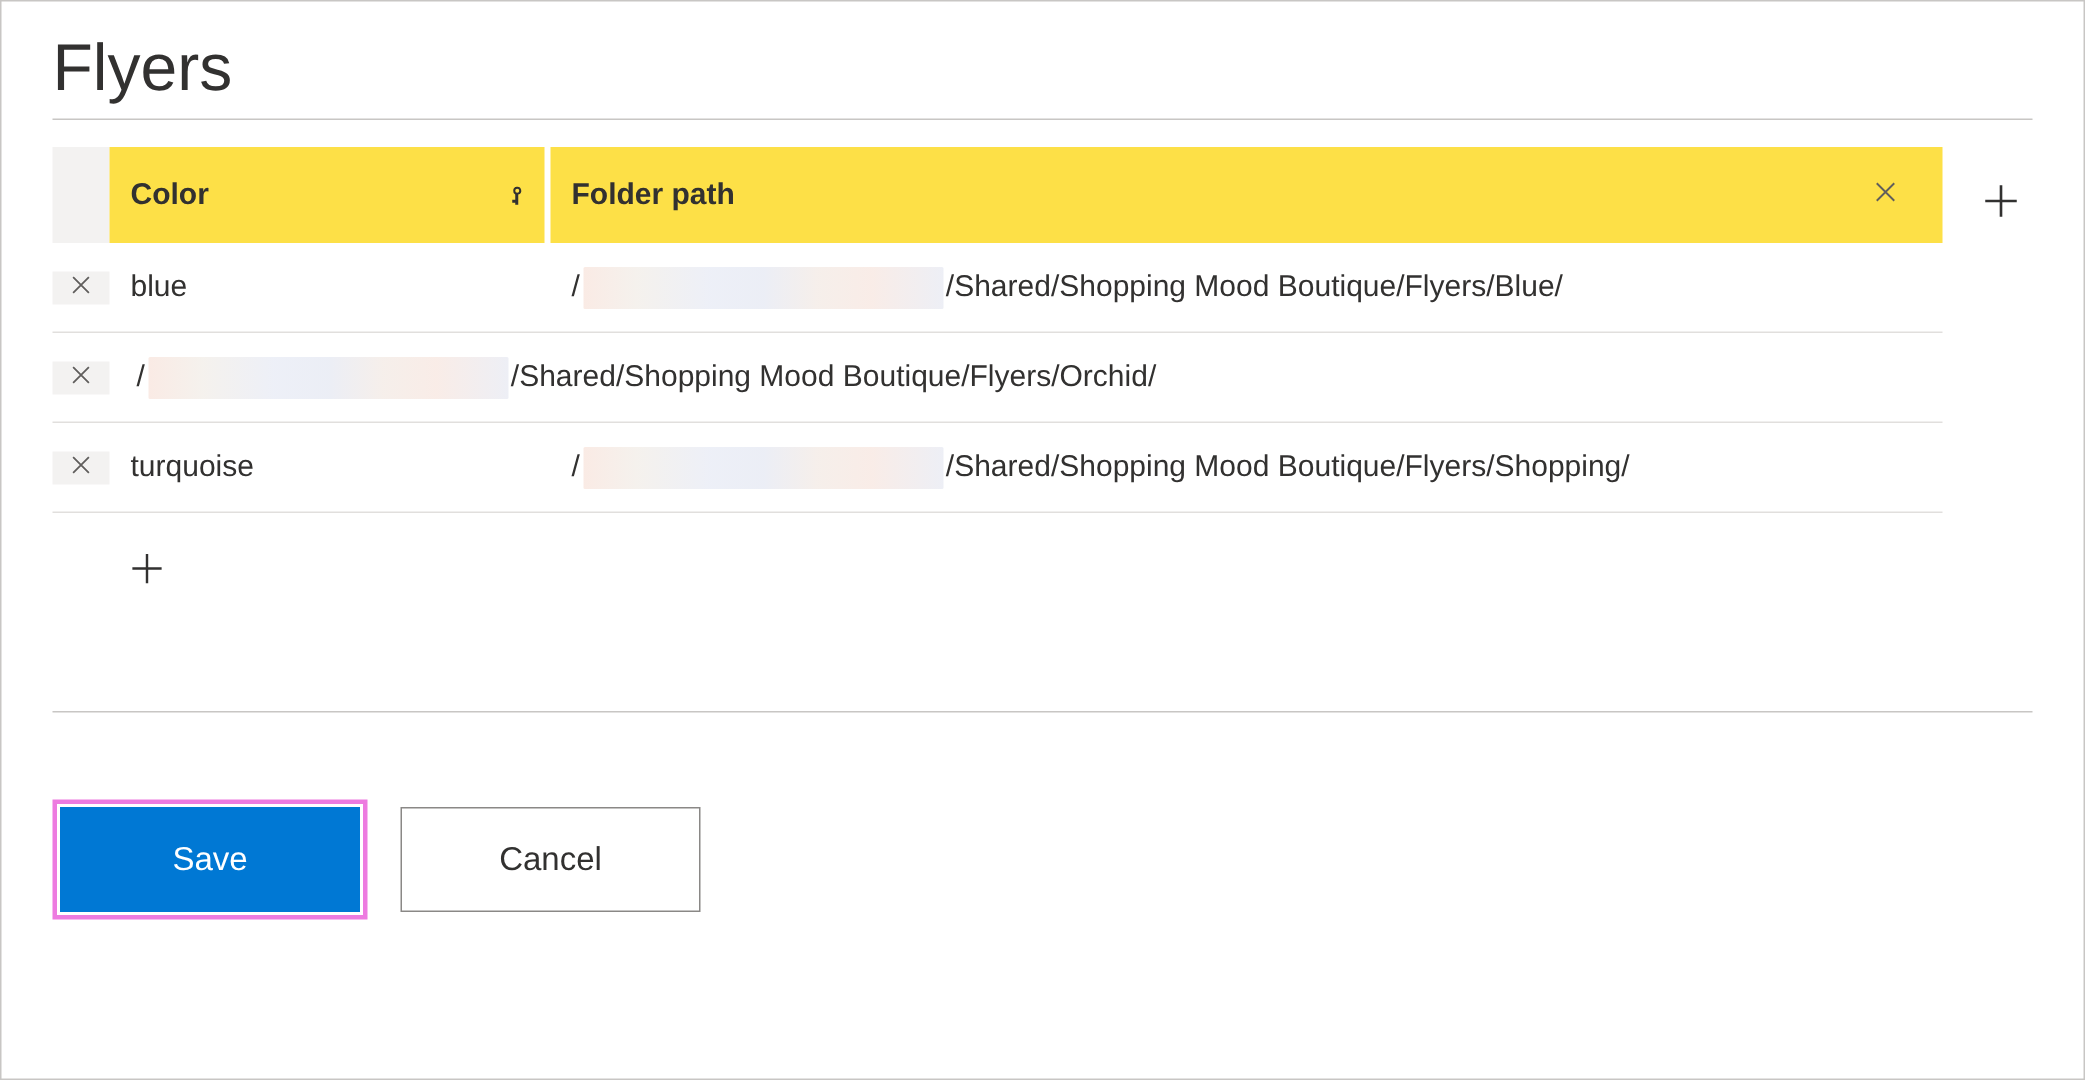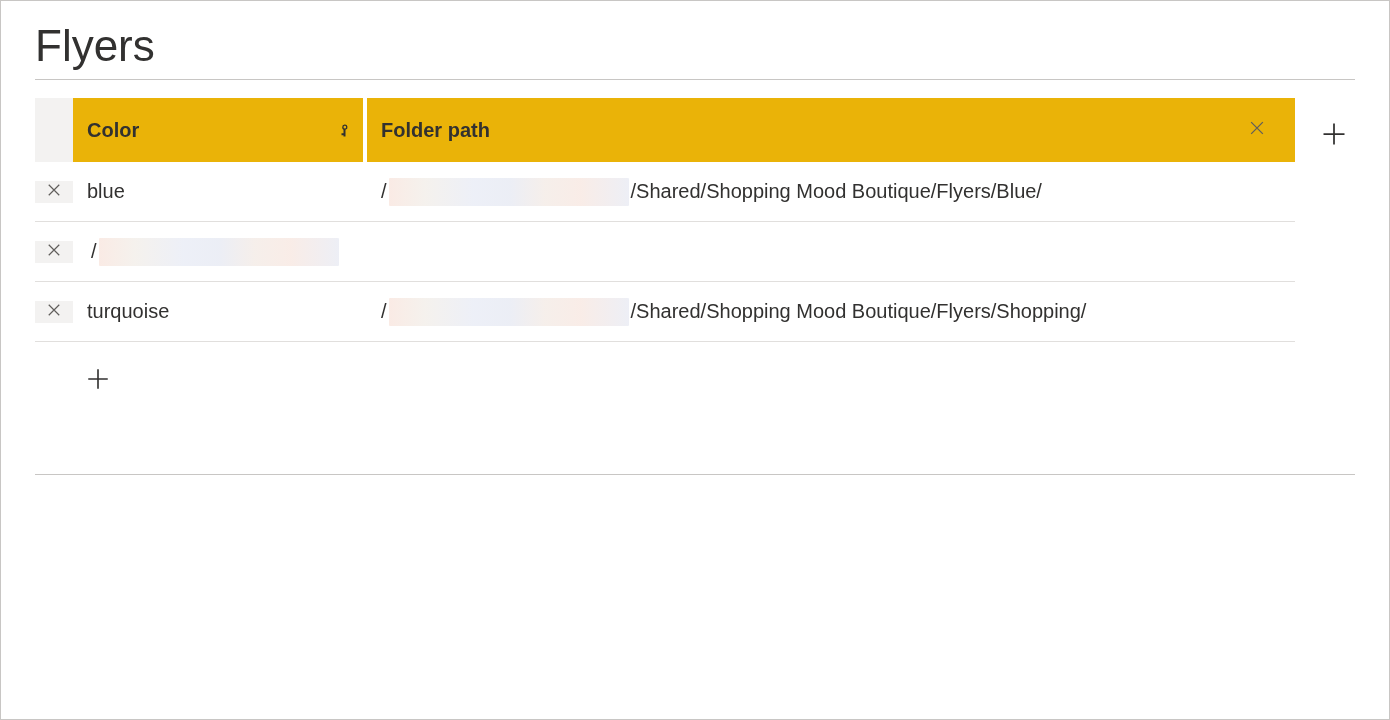--- a/index.html
+++ b/index.html
@@ -49,21 +49,21 @@
       flex: 1;
     }
     .grid-header, .grid-row {
       display: flex;
       align-items: stretch;
     }
     .grid-header {
       height: 64px;
     }
     .grid-header .col {
-      background: #eab308;
+      background: #fde047;
       display: flex;
       align-items: center;
       padding: 0 14px;
       font-size: 20px;
       font-weight: 600;
       color: #323130;
       position: relative;
     }
     .col-del { width: 38px; padding: 0 !important; flex-shrink:0;}
     .grid-header .col-del { background: #f3f2f1; }
@@ -210,20 +210,21 @@
             <button class="row-x">
               <svg width="18" height="18" viewBox="0 0 24 24" stroke="currentColor" stroke-width="1.6" fill="none">
                   <path d="M5 5 L19 19 M19 5 L5 19"></path>
                 </svg>
             </button>
           </div>
           <div class="col col-gap"></div>
           <div class="col col-path path-cell">
             <span class="path-prefix">/</span>
             <span class="redacted"></span>
+            <span class="path-suffix">/Shared/Shopping Mood Boutique/Flyers/Orchid/</span>
           </div>
         </div>
 
         <div class="grid-row">
           <div class="col col-del">
             <button class="row-x">
               <svg width="18" height="18" viewBox="0 0 24 24" stroke="currentColor" stroke-width="1.6" fill="none">
                   <path d="M5 5 L19 19 M19 5 L5 19"></path>
                 </svg>
             </button>
@@ -252,13 +253,19 @@
           <svg class="plus-svg" viewBox="0 0 24 24" fill="none">
               <path d="M12 3 V21 M3 12 H21"></path>
             </svg>
         </button>
       </div>
     </div>
 
     <hr class="footer-divider">
   </div>
 
+  <div class="footer">
+    <span class="save-frame">
+      <button class="btn btn-primary">Save</button>
+    </span>
+    <button class="btn btn-secondary">Cancel</button>
+  </div>
 </div>
 
 </body></html>

